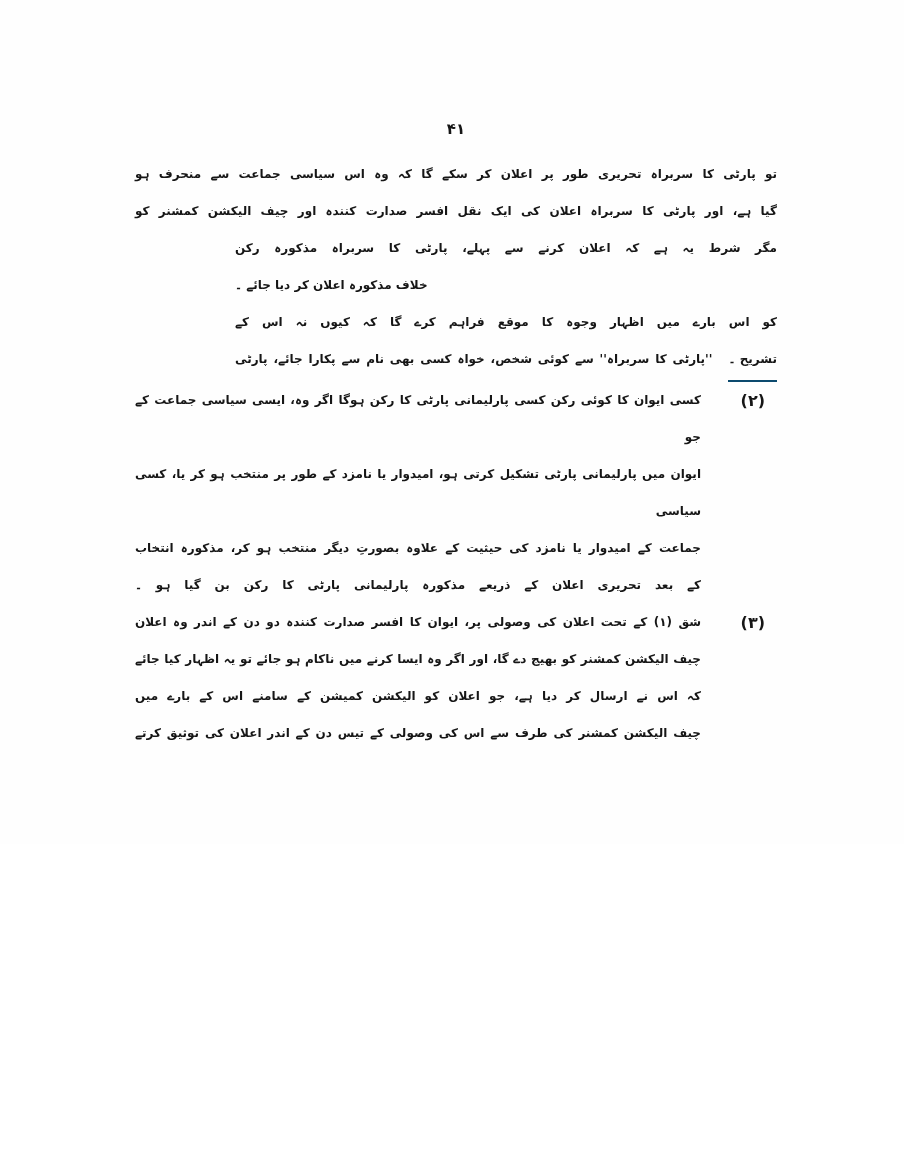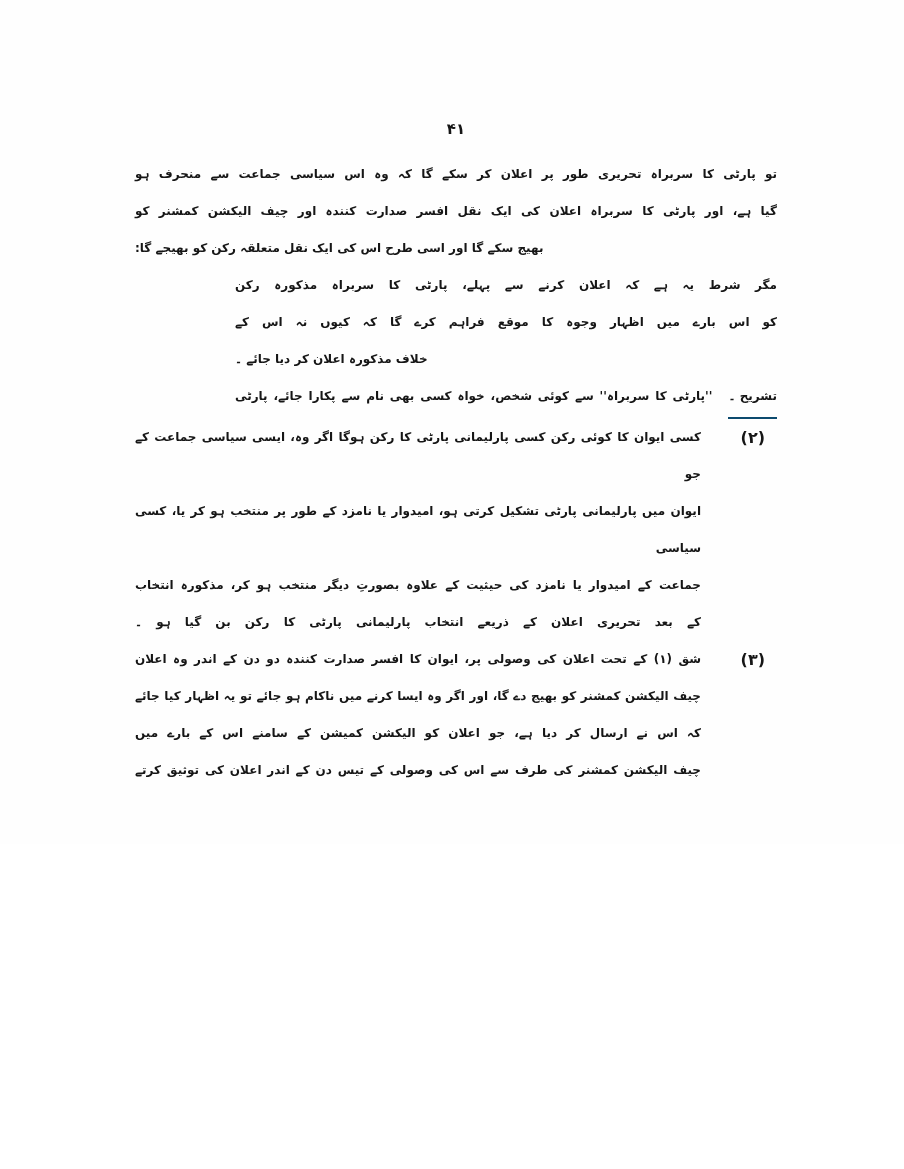--- a/index.html
+++ b/index.html
@@ -80,43 +80,42 @@
 
 <div class="page">
 
   <div class="page-number">۴۱</div>
 
   <div class="content">
 
     <div class="para">
       <div class="line l-just">تو پارٹی کا سربراہ تحریری طور پر اعلان کر سکے گا کہ وہ اس سیاسی جماعت سے منحرف ہو</div>
       <div class="line l-just">گیا ہے، اور پارٹی کا سربراہ اعلان کی ایک نقل افسر صدارت کنندہ اور چیف الیکشن کمشنر کو</div>
-      <div class="line l-left">بھیج سکے گا اور اسی طرح اس کی ایک نقل متعلقہ رکن کو بھیجے گا:</div>
     </div>
 
     <div class="para block-narrow">
       <div class="line l-just">مگر شرط یہ ہے کہ اعلان کرنے سے پہلے، پارٹی کا سربراہ مذکورہ رکن</div>
+      <div class="line l-left">خلاف مذکورہ اعلان کر دیا جائے ۔</div>
       <div class="line l-just">کو اس بارے میں اظہار وجوہ کا موقع فراہم کرے گا کہ کیوں نہ اس کے</div>
-      <div class="line l-left">خلاف مذکورہ اعلان کر دیا جائے ۔</div>
     </div>
 
     <div class="para block-narrow">
       <div class="line l-just">
         <span class="expl-label">تشریح ۔</span><span>''پارٹی کا سربراہ'' سے کوئی شخص، خواہ کسی بھی نام سے پکارا جائے، پارٹی</span>
       </div>
     </div>
 
     <div class="clause">
       <div class="clause-num">(۲)</div>
       <div class="clause-gap"></div>
       <div class="clause-body">
         <div class="line l-just">کسی ایوان کا کوئی رکن کسی پارلیمانی پارٹی کا رکن ہوگا اگر وہ، ایسی سیاسی جماعت کے جو</div>
         <div class="line l-just">ایوان میں پارلیمانی پارٹی تشکیل کرتی ہو، امیدوار یا نامزد کے طور پر منتخب ہو کر یا، کسی سیاسی</div>
         <div class="line l-just">جماعت کے امیدوار یا نامزد کی حیثیت کے علاوہ بصورتِ دیگر منتخب ہو کر، مذکورہ انتخاب</div>
-        <div class="line l-just">کے بعد تحریری اعلان کے ذریعے انتخاب پارلیمانی پارٹی کا رکن بن گیا ہو ۔</div>
+        <div class="line l-just">کے بعد تحریری اعلان کے ذریعے مذکورہ پارلیمانی پارٹی کا رکن بن گیا ہو ۔</div>
       </div>
     </div>
 
     <div class="clause">
       <div class="clause-num">(۳)</div>
       <div class="clause-gap"></div>
       <div class="clause-body">
         <div class="line l-just">شق (۱) کے تحت اعلان کی وصولی پر، ایوان کا افسر صدارت کنندہ دو دن کے اندر وہ اعلان</div>
         <div class="line l-just">چیف الیکشن کمشنر کو بھیج دے گا، اور اگر وہ ایسا کرنے میں ناکام ہو جائے تو یہ اظہار کیا جائے</div>
         <div class="line l-just">کہ اس نے ارسال کر دیا ہے، جو اعلان کو الیکشن کمیشن کے سامنے اس کے بارے میں</div>

